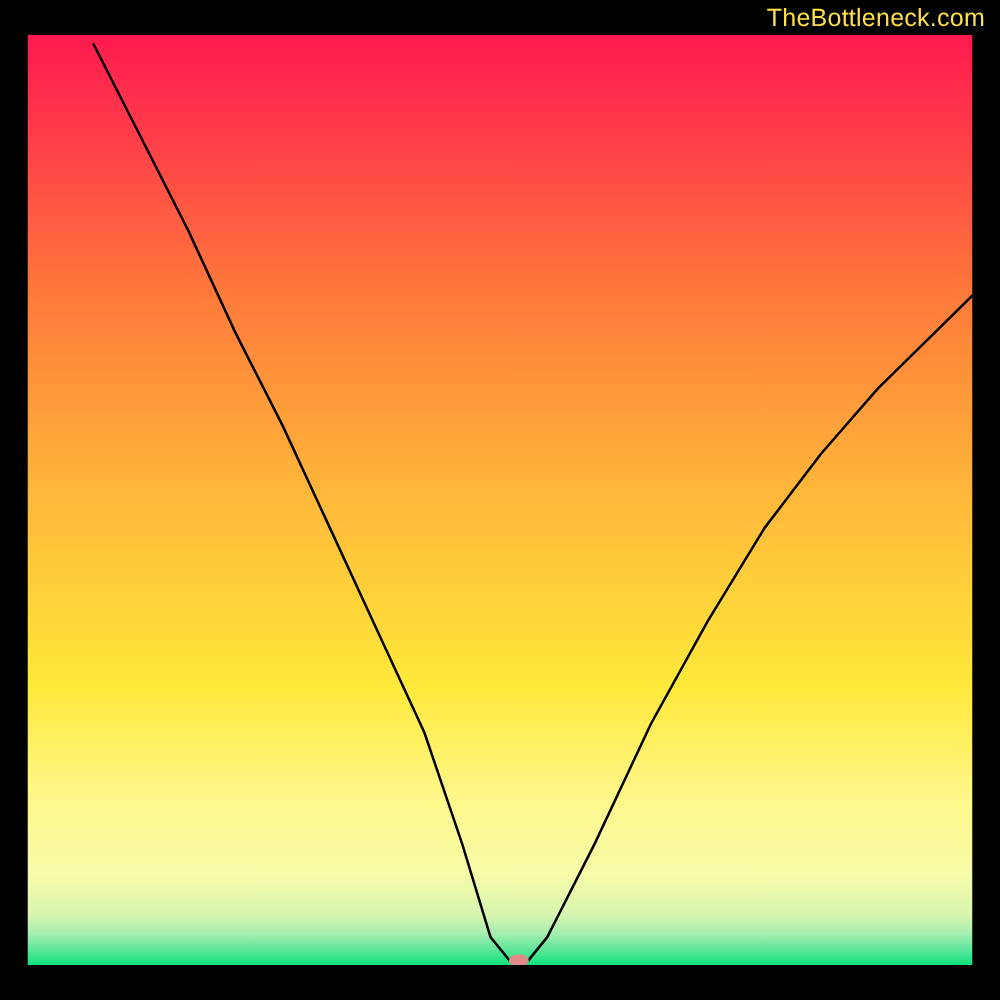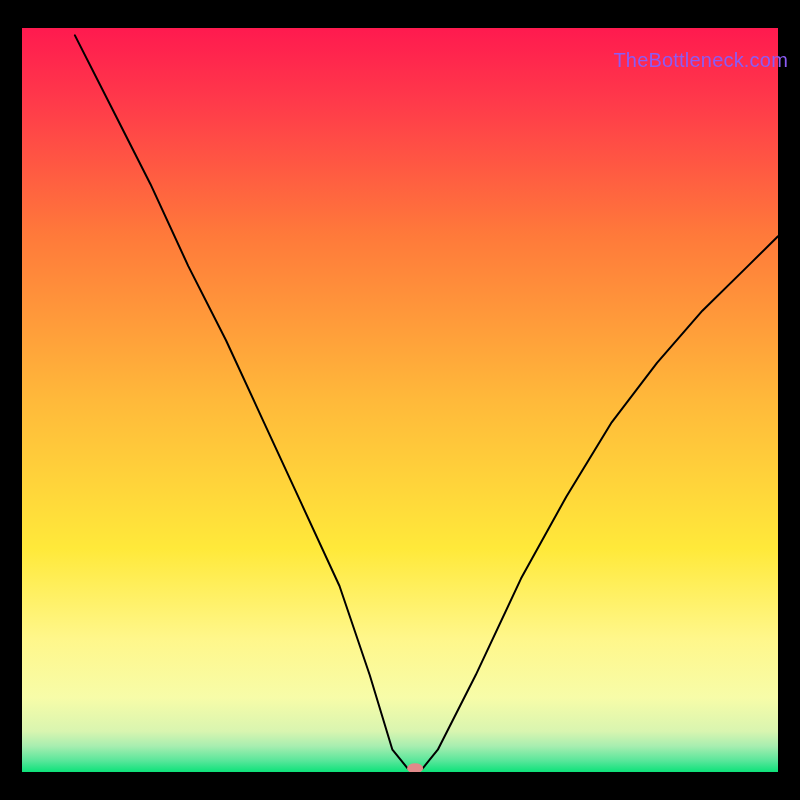--- a/index.html
+++ b/index.html
@@ -14,26 +14,25 @@
   .frame {
     position: relative;
     width: 800px;
     height: 800px;
     background: #000;
   }
   .watermark {
     position: absolute;
     top: 4px;
     right: 12px;
-    color: #8b5cf6;
+    color: #fde047;
     font-size: 20px;
     font-weight: 500;
     z-index: 5;
     letter-spacing: 0.2px;
-    margin-top: 45px;
   }
   .plot-area {
     position: absolute;
     left: 22px;
     top: 28px;
     width: 756px;
     height: 744px;
   }
   .plot-area svg {
     display: block;

